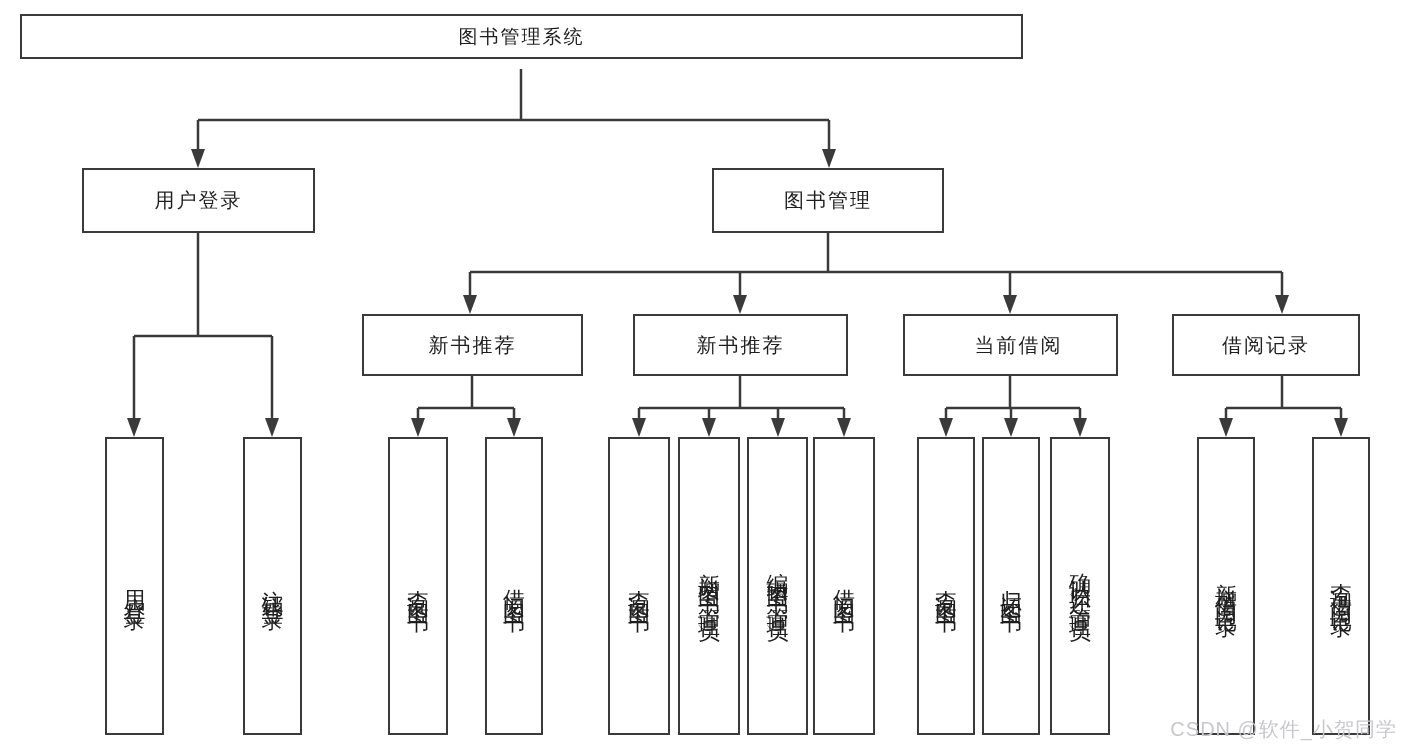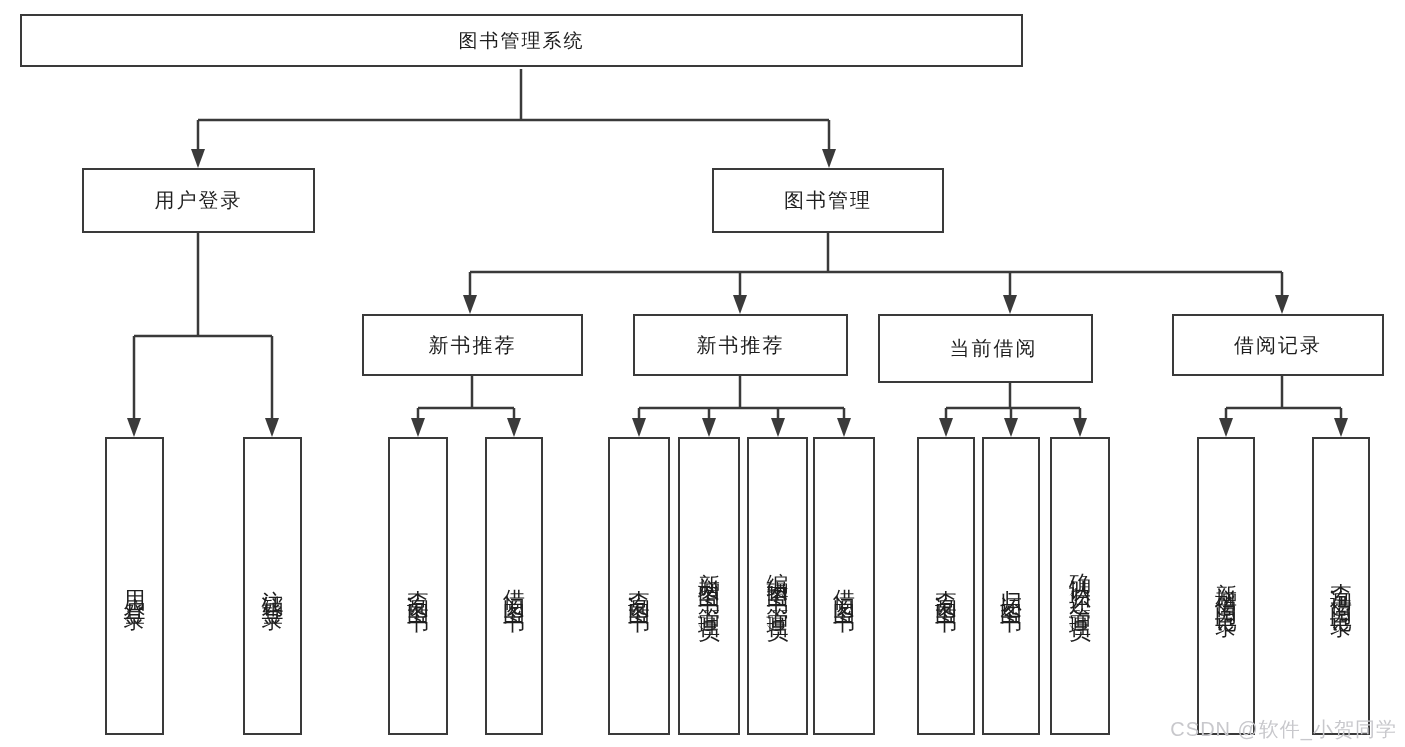--- a/index.html
+++ b/index.html
@@ -108,29 +108,29 @@
       <polygon points="771,418 785,418 778,437"></polygon>
       <polygon points="837,418 851,418 844,437"></polygon>
       <polygon points="939,418 953,418 946,437"></polygon>
       <polygon points="1004,418 1018,418 1011,437"></polygon>
       <polygon points="1073,418 1087,418 1080,437"></polygon>
       <polygon points="1219,418 1233,418 1226,437"></polygon>
       <polygon points="1334,418 1348,418 1341,437"></polygon>
     </g>
   </svg>
 
-  <div class="node rootbox" style="left:20px; top:14px; width:1003px; height:53px;">图书管理系统</div>
+  <div class="node rootbox" style="left:20px; top:14px; width:1003px; height:45px;">图书管理系统</div>
 
   <div class="node hbox" style="left:82px; top:168px; width:233px; height:65px;">用户登录</div>
   <div class="node hbox" style="left:362px; top:314px; width:221px; height:62px;">新书推荐</div>
 
   <div class="node hbox" style="left:712px; top:168px; width:232px; height:65px;">图书管理</div>
   <div class="node hbox" style="left:633px; top:314px; width:215px; height:62px;">新书推荐</div>
-  <div class="node hbox" style="left:878px; top:314px; width:215px; height:69px;padding-left:16px;">当前借阅</div>
-  <div class="node hbox" style="left:1172px; top:314px; width:212px; height:62px;">借阅记录</div>
+  <div class="node hbox" style="left:903px; top:314px; width:215px; height:62px;padding-left:16px;">当前借阅</div>
+  <div class="node hbox" style="left:1172px; top:314px; width:188px; height:62px;">借阅记录</div>
 
   <div class="node vbox" style="left:105px; top:437px; width:59px; height:298px;">
     <span>用户登录</span>
   </div>
   <div class="node vbox" style="left:243px; top:437px; width:59px; height:298px;">
     <span>注销登录</span>
   </div>
 
   <div class="node vbox" style="left:388px; top:437px; width:60px; height:298px;">
     <span>查询图书</span>

